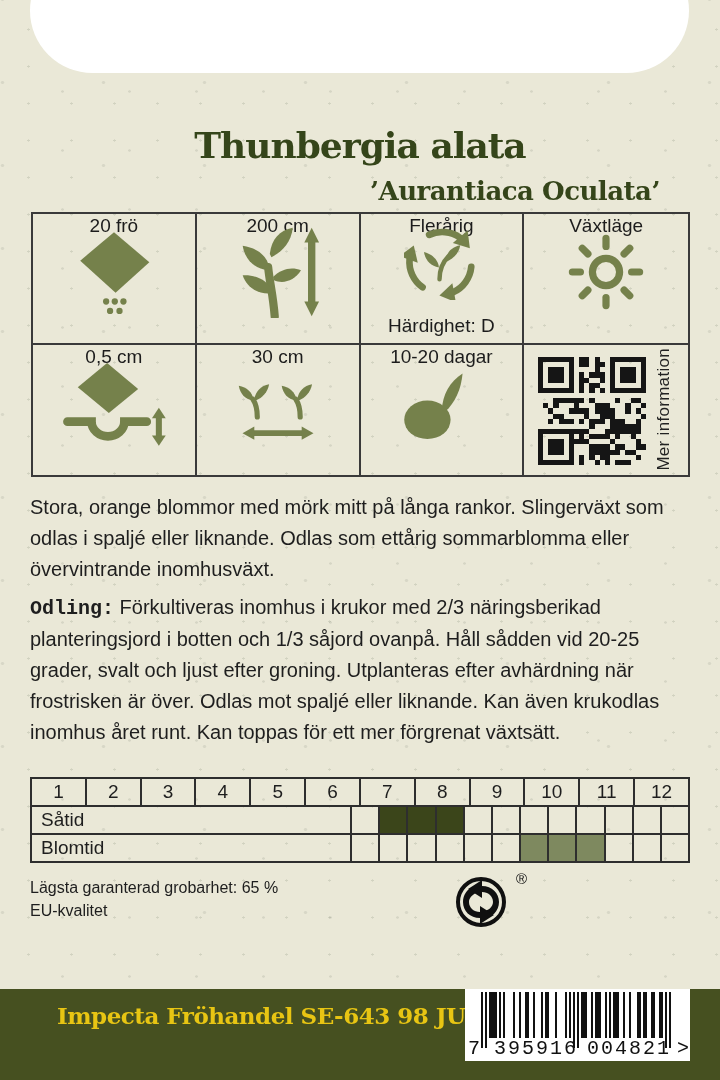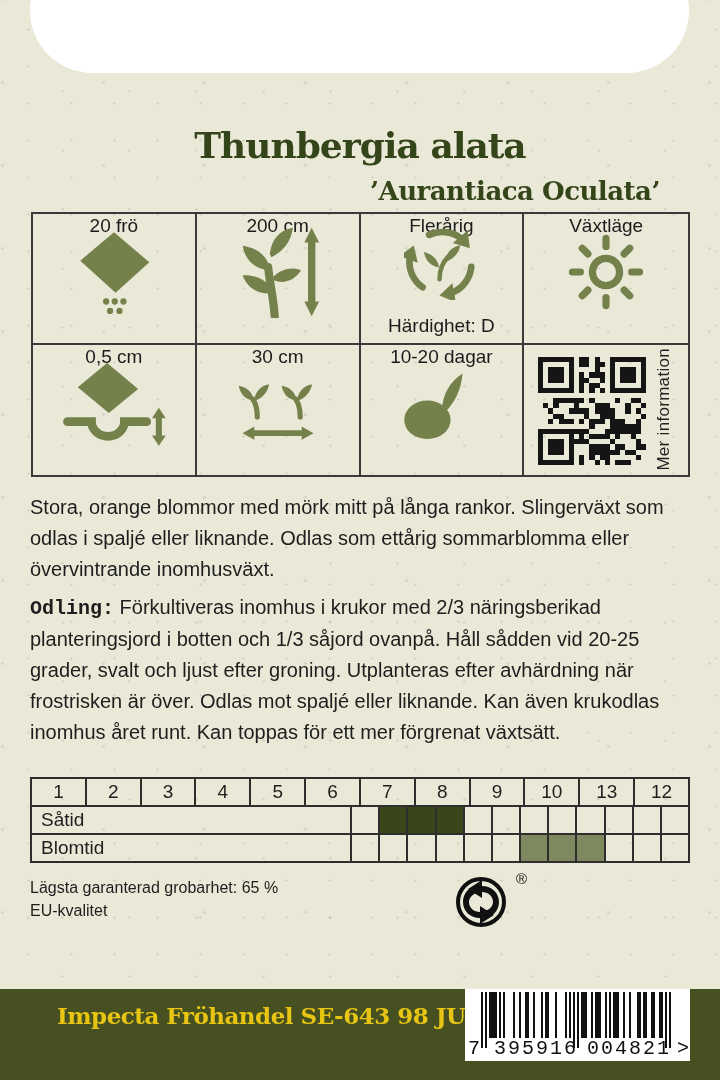--- a/index.html
+++ b/index.html
@@ -418,21 +418,21 @@
     <div class="cal-cell">1</div>
         <div class="cal-cell">2</div>
         <div class="cal-cell">3</div>
         <div class="cal-cell">4</div>
         <div class="cal-cell">5</div>
         <div class="cal-cell">6</div>
         <div class="cal-cell">7</div>
         <div class="cal-cell">8</div>
         <div class="cal-cell">9</div>
         <div class="cal-cell">10</div>
-        <div class="cal-cell">13</div>
+        <div class="cal-cell">11</div>
         <div class="cal-cell">12</div>
       </div>
     <div class="cal-row">
       <div class="cal-label">Såtid</div>
     <div class="cal-cell"></div>
         <div class="cal-cell" style="background: rgb(59, 69, 26);"></div>
         <div class="cal-cell" style="background: rgb(59, 69, 26);"></div>
         <div class="cal-cell" style="background: rgb(59, 69, 26);"></div>
         <div class="cal-cell"></div>
         <div class="cal-cell"></div>

